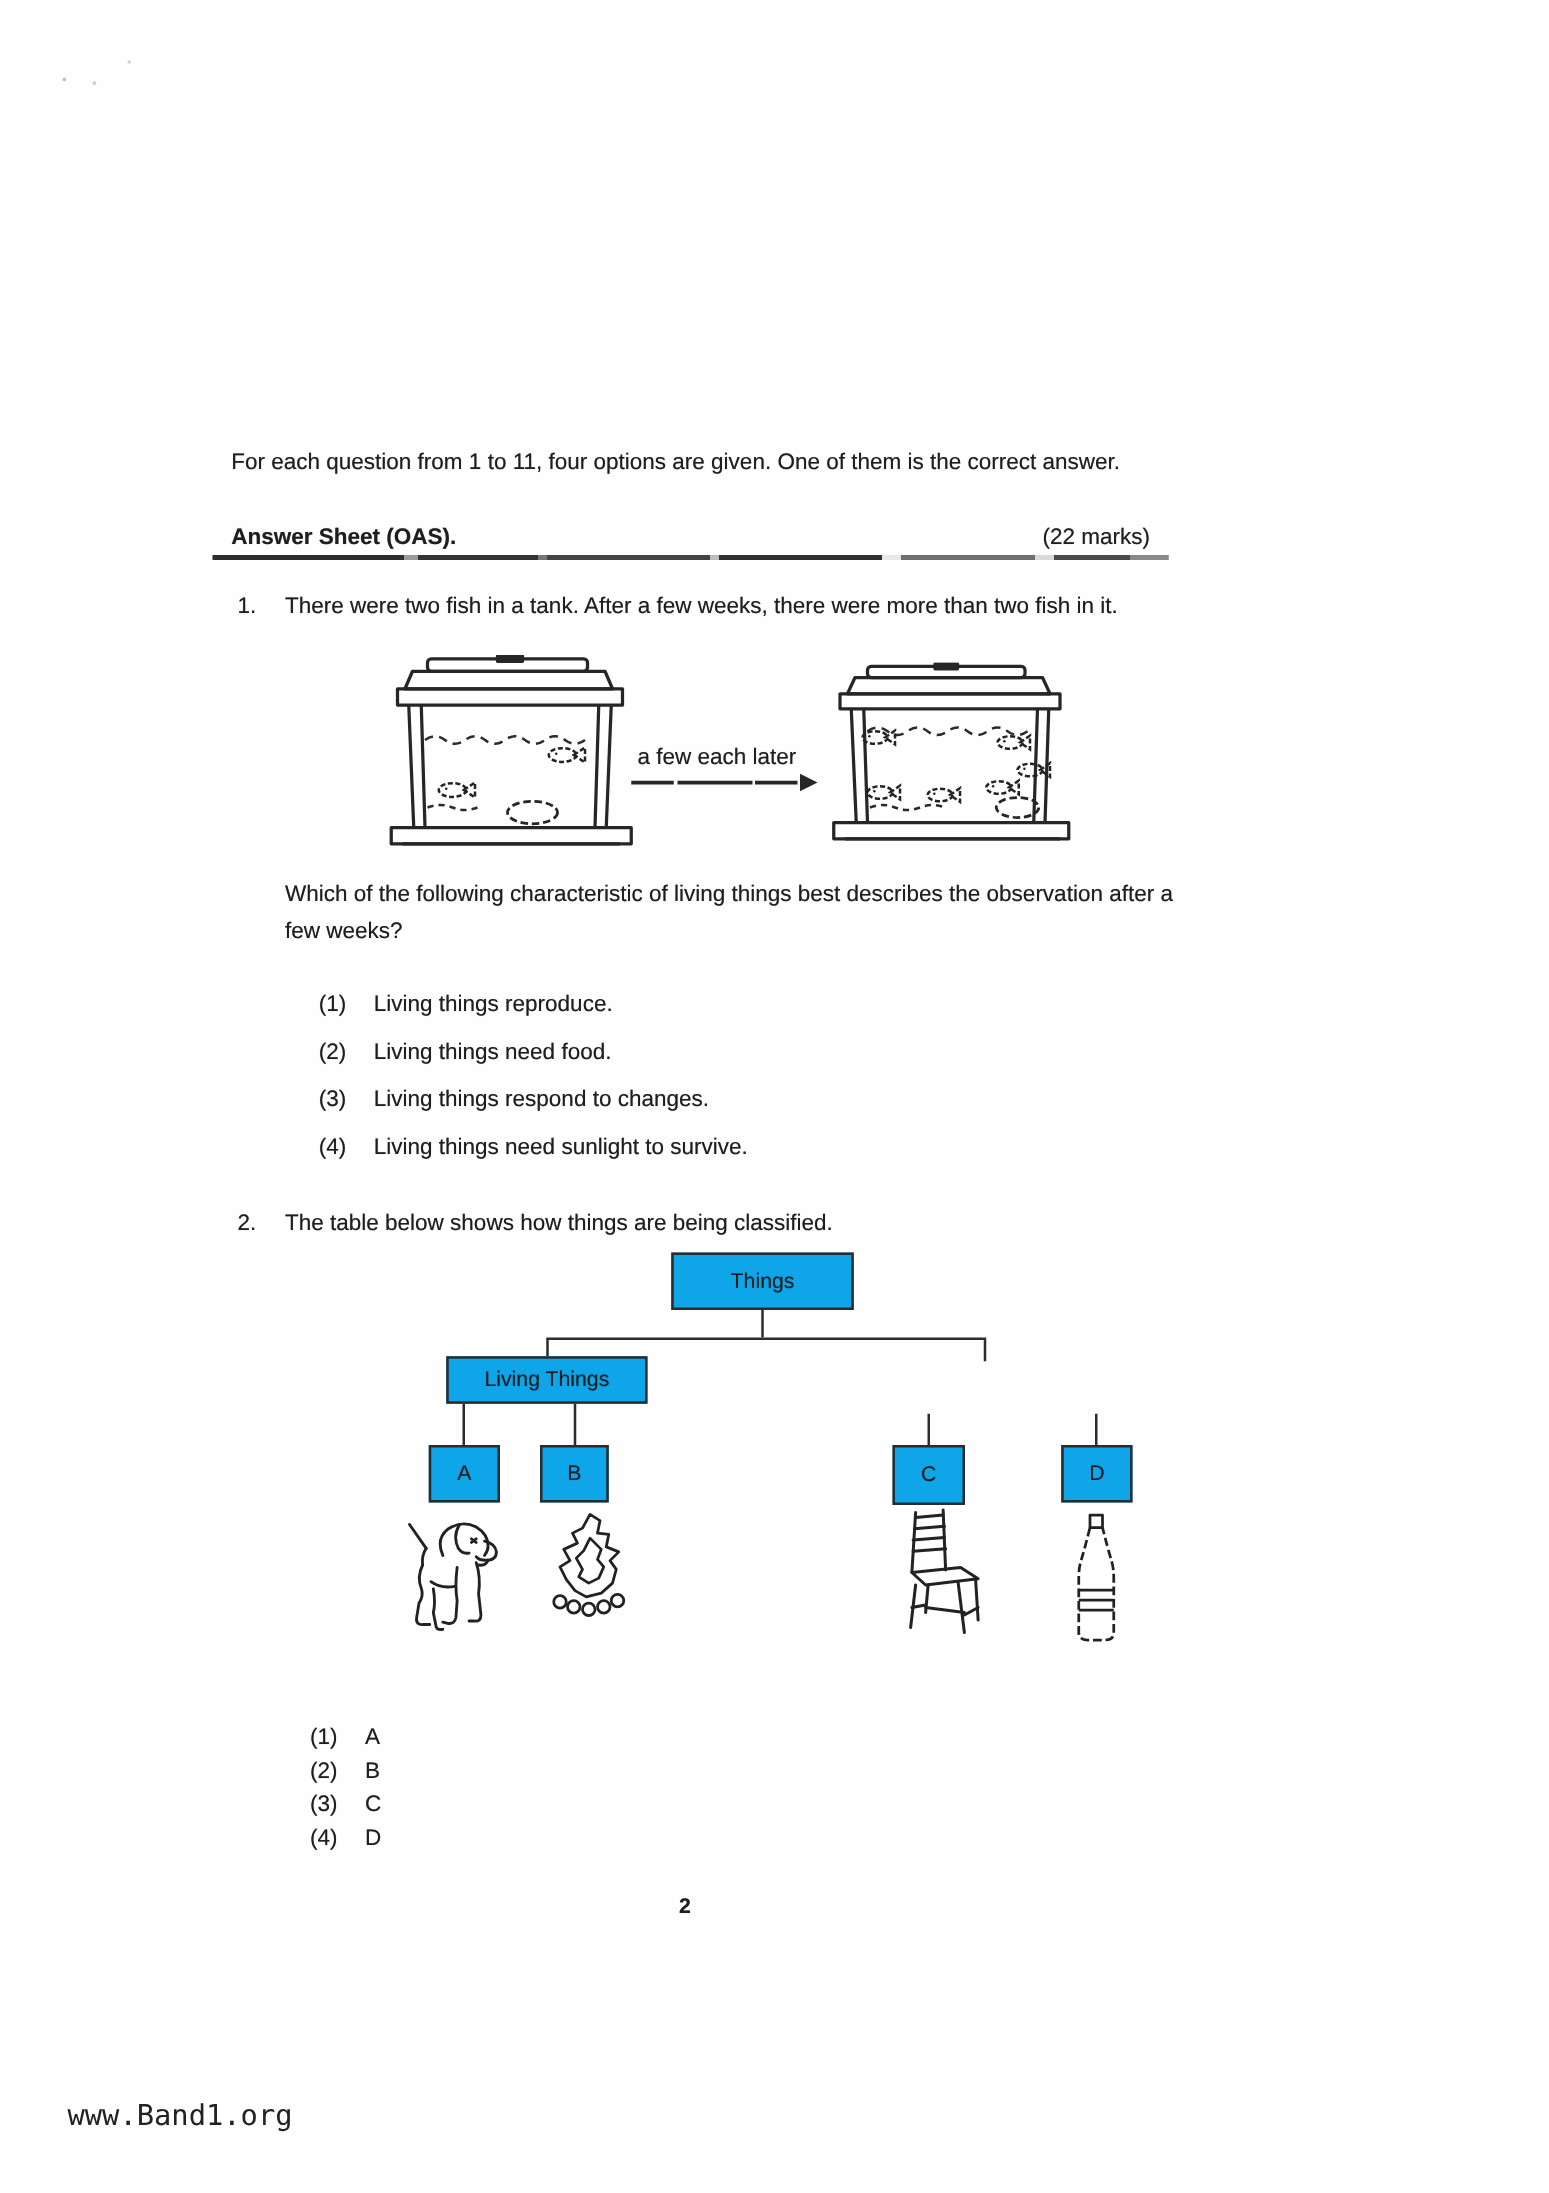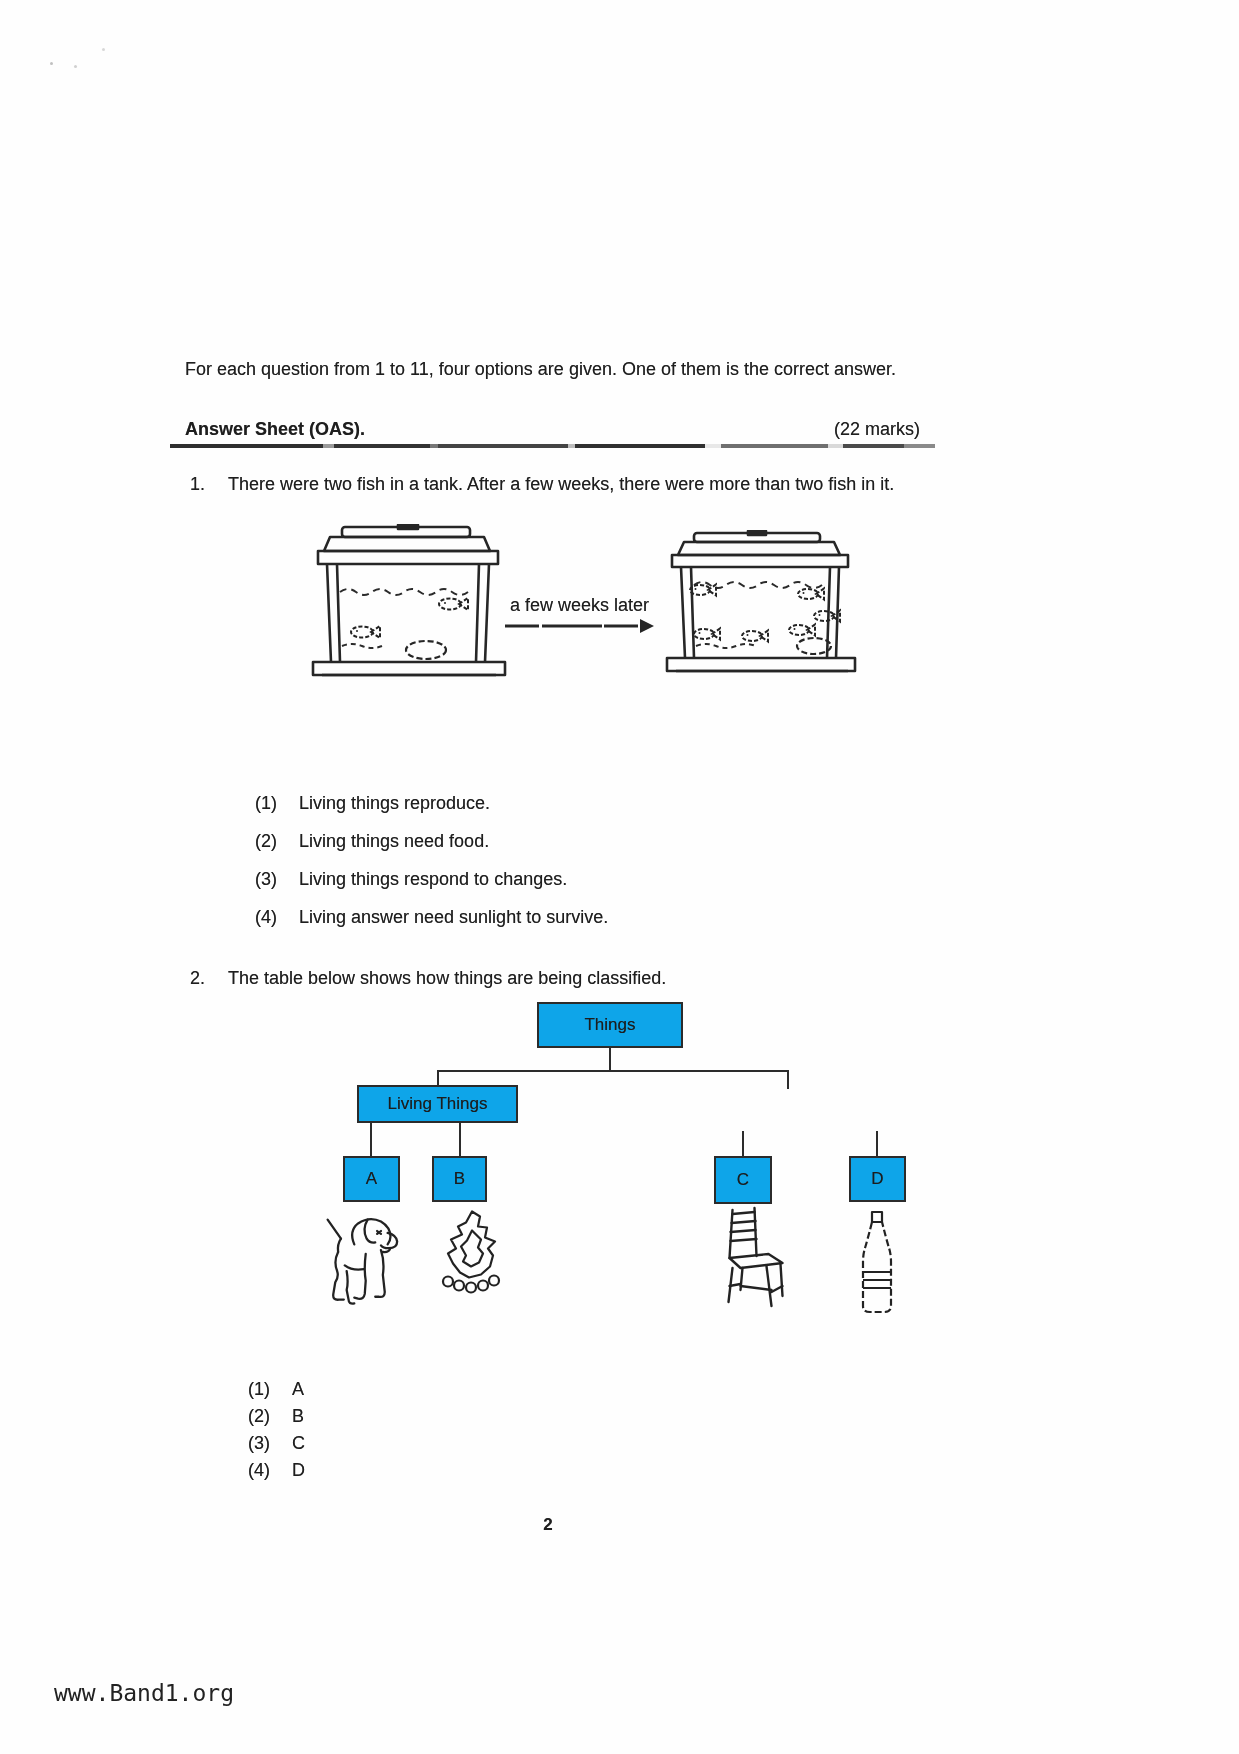--- a/index.html
+++ b/index.html
@@ -66,21 +66,21 @@
         <path d="M22 151 L196 151"></path>
       </g>
       <path d="M40 68 q8 -6 16 0 t16 0 t16 0 t16 0 t16 0 t16 0 t16 0 t16 0" fill="none" stroke="#2b2b2b" stroke-width="2" stroke-dasharray="7 5"></path>
       <path d="M42 122 q10 -4 20 0 t20 0" fill="none" stroke="#2b2b2b" stroke-width="2" stroke-dasharray="5 4"></path>
       <ellipse cx="126" cy="126" rx="20" ry="9" fill="none" stroke="#262626" stroke-width="2.2" stroke-dasharray="6 3"></ellipse>
       <use href="#fishA" x="150" y="80"></use>
       <use href="#fishA" x="62" y="108"></use>
     </svg>
   </div>
 
-  <div class="abs txt" style="left:510px;top:591px;width:150px;font-size:18px;">a few weeks later</div>
+  <div class="abs txt" style="left:510px;top:591px;width:150px;font-size:18px;">a few each later</div>
   <div class="abs" style="left:502px;top:616px;">
     <svg width="155" height="20" viewBox="0 0 155 20">
       <path d="M3 10 L140 10" stroke="#262626" stroke-width="3" fill="none" stroke-dasharray="34 3 60 2"></path>
       <path d="M138 3 L152 10 L138 17 Z" fill="#262626"></path>
     </svg>
   </div>
 
   <div class="abs" style="left:656px;top:530px;">
     <svg width="208" height="154" viewBox="0 0 208 154">
       <defs>
@@ -105,36 +105,37 @@
       <ellipse cx="158" cy="116" rx="17" ry="8" fill="none" stroke="#262626" stroke-width="2.2" stroke-dasharray="6 3"></ellipse>
       <use href="#fishB" x="44" y="60"></use>
       <use href="#fishB" x="152" y="64"></use>
       <use href="#fishB" x="48" y="104"></use>
       <use href="#fishB" x="96" y="106"></use>
       <use href="#fishB" x="143" y="100"></use>
       <use href="#fishB" x="168" y="86"></use>
     </svg>
   </div>
 
+  <div class="abs txt" style="left:228px;top:701px;width:712px;">Which of the following characteristic of living things best describes the observation after a few weeks?</div>
 
   <div class="abs txt row" style="left:255px;top:789px;">
     <span class="optlabel">(1)</span>
     <span>Living things reproduce.</span>
   </div>
   <div class="abs txt row" style="left:255px;top:827px;">
     <span class="optlabel">(2)</span>
     <span>Living things need food.</span>
   </div>
   <div class="abs txt row" style="left:255px;top:865px;">
     <span class="optlabel">(3)</span>
     <span>Living things respond to changes.</span>
   </div>
   <div class="abs txt row" style="left:255px;top:903px;">
     <span class="optlabel">(4)</span>
-    <span>Living answer need sunlight to survive.</span>
+    <span>Living things need sunlight to survive.</span>
   </div>
 
   <div class="abs txt" style="left:190px;top:964px;">2.</div>
   <div class="abs txt" style="left:228px;top:964px;width:700px;">The table below shows how things are being classified.</div>
 
   <div class="abs box" style="left:537px;top:1002px;width:146px;height:46px;">Things</div>
   <div class="abs box" style="left:357px;top:1085px;width:161px;height:38px;">Living Things</div>
   <div class="abs box" style="left:343px;top:1156px;width:57px;height:46px;">A</div>
   <div class="abs box" style="left:432px;top:1156px;width:55px;height:46px;">B</div>
   <div class="abs box" style="left:714px;top:1156px;width:58px;height:48px;">C</div>

